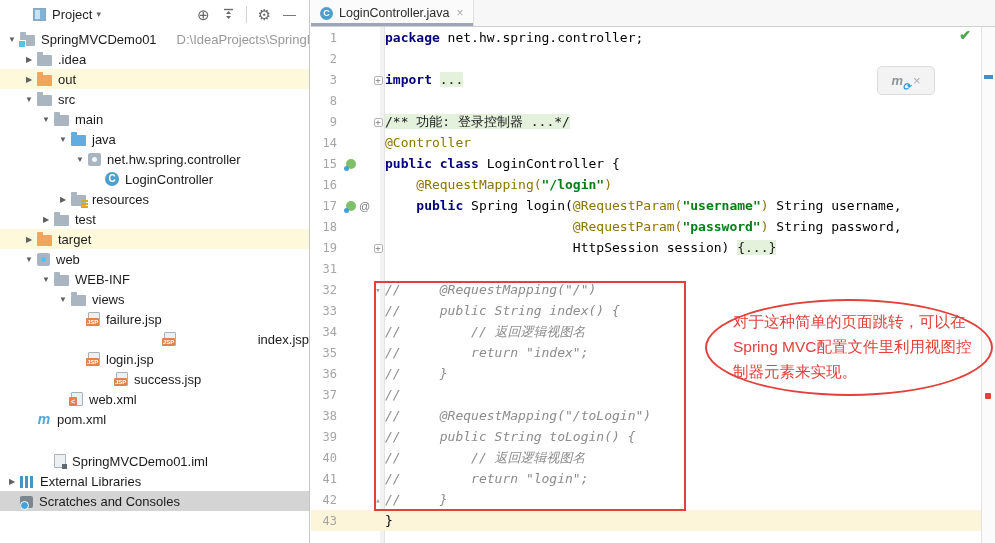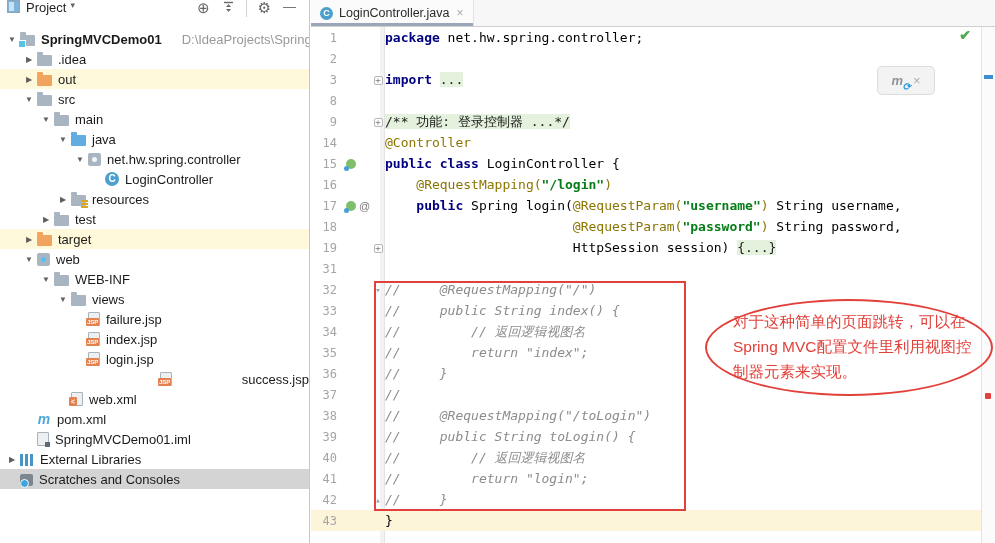--- a/index.html
+++ b/index.html
@@ -1,35 +1,35 @@
 <!DOCTYPE html>
 <html><head>
 <meta charset="utf-8">
 <style>
   * { box-sizing: border-box; margin: 0; padding: 0; }
   body { background:#ddd; font-family:"Liberation Sans", sans-serif; }
   .app { position:relative; width:995px; height:543px; background:#fff; overflow:hidden; }
 
   
   .project-panel { position:absolute; left:0; top:0; width:310px; height:543px; background:#fff; border-right:1px solid #C6C6C6; }
-  .pp-header { height:28px; display:flex; align-items:flex-start; padding:0 7px; }
+  .pp-header { height:28px; display:flex; align-items:center; padding:0 7px;margin-left:26px; }
   .pp-winicon { width:13px; height:13px; background:linear-gradient(90deg,#7FB3D9 0 13px); border:1px solid #90A6B8; position:relative; }
   .pp-winicon::after { content:""; position:absolute; left:1px; top:1px; right:5px; bottom:1px; background:#C8E2F2; }
   .pp-title { font-size:13px; color:#1f1f1f; margin:0 4px 0 6px; }
   .pp-caret { font-size:9px; color:#666; }
   .pp-spacer { flex:1; }
   .pp-icon { color:#666; font-size:15px; margin:0 6px; line-height:1; cursor:default; }
   .pp-icon.small { font-size:13px; }
   .pp-divider { width:1px; height:17px; background:#D3D3D3; margin:0 5px; }
   .tree { position:absolute; top:29px; left:0; right:0; }
   .tree-row { height:20px; display:flex; align-items:center; font-size:13px; color:#1a1a1a; white-space:nowrap; overflow:hidden; }
   .tree-row.cream { background:#FFF9DC; }
   .tree-row.selected { background:#D4D4D4; }
   .arrow { width:16px; text-align:center; font-size:8px; color:#5f5f5f; flex:none; }
-  .tlabel.bold { font-weight:bold; }
+  .tlabel.bold { font-weight:normal; }
   .tpath { color:#999; margin-left:20px; }
 
   
   .ic { display:inline-block; position:relative; flex:none; margin-right:6px; }
   .ic-folder { width:15px; height:11px; background:#A9B6C1; border-radius:1px; margin-top:2px; }
   .ic-folder::before { content:""; position:absolute; top:-3px; left:0; width:6px; height:3px; background:inherit; border-radius:1px 1px 0 0; }
   .ic-folder.orange { background:#F1A45F; }
   .ic-folder.blue { background:#61ACE1; }
   .ic-folder.module::after { content:""; position:absolute; left:-2px; bottom:-2px; width:6px; height:6px; background:#57C2E8; border:1px solid #fff; }
   .ic-folder.res::after { content:""; position:absolute; right:-2px; bottom:1px; width:7px; height:2px; background:#D9A820; box-shadow:0 3px 0 #D9A820, 0 -3px 0 #D9A820; }
@@ -181,46 +181,46 @@
         <div class="tree-row" style="padding-left: 55px;">
           <span class="arrow">▼</span>
           <span class="ic ic-folder"></span>
           <span class="tlabel">views</span>
         </div>
         <div class="tree-row" style="padding-left: 72px; text-align: right;">
           <span class="arrow"></span>
           <span class="ic ic-file jsp"></span>
           <span class="tlabel">failure.jsp</span>
         </div>
-        <div class="tree-row" style="padding-left: 72px;">
+        <div class="tree-row" style="padding-left: 72px; justify-content: space-between;">
           <span class="arrow"></span>
           <span class="ic ic-file jsp"></span>
           <span class="tlabel">index.jsp</span>
         </div>
         <div class="tree-row" style="padding-left: 72px;">
           <span class="arrow"></span>
           <span class="ic ic-file jsp"></span>
           <span class="tlabel">login.jsp</span>
         </div>
-        <div class="tree-row" style="padding-left: 80px; justify-content: space-between;">
+        <div class="tree-row" style="padding-left: 100px;">
           <span class="arrow"></span>
           <span class="ic ic-file jsp"></span>
           <span class="tlabel">success.jsp</span>
         </div>
         <div class="tree-row" style="padding-left: 55px; text-align: right;">
           <span class="arrow"></span>
           <span class="ic ic-file xml"></span>
           <span class="tlabel">web.xml</span>
         </div>
         <div class="tree-row" style="padding-left: 21px;">
           <span class="arrow"></span>
           <span class="ic ic-maven">m</span>
           <span class="tlabel">pom.xml</span>
         </div>
-        <div class="tree-row" style="padding-left: 21px;">
+        <div class="tree-row" style="padding-left: 38px; margin-top: 22px;">
           <span class="arrow"></span>
           <span class="ic ic-file iml"></span>
           <span class="tlabel">SpringMVCDemo01.iml</span>
         </div>
         <div class="tree-row" style="padding-left: 4px;">
           <span class="arrow">▶</span>
           <span class="ic ic-libs"></span>
           <span class="tlabel">External Libraries</span>
         </div>
         <div class="tree-row selected" style="padding-left: 4px;">

